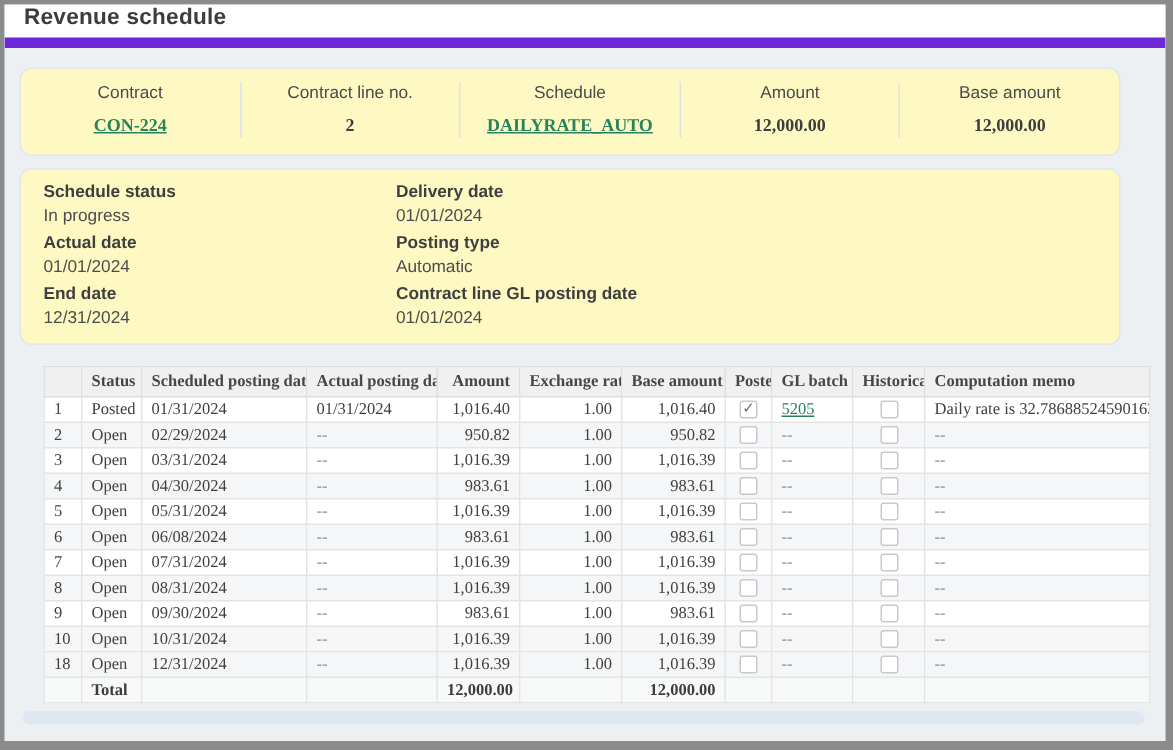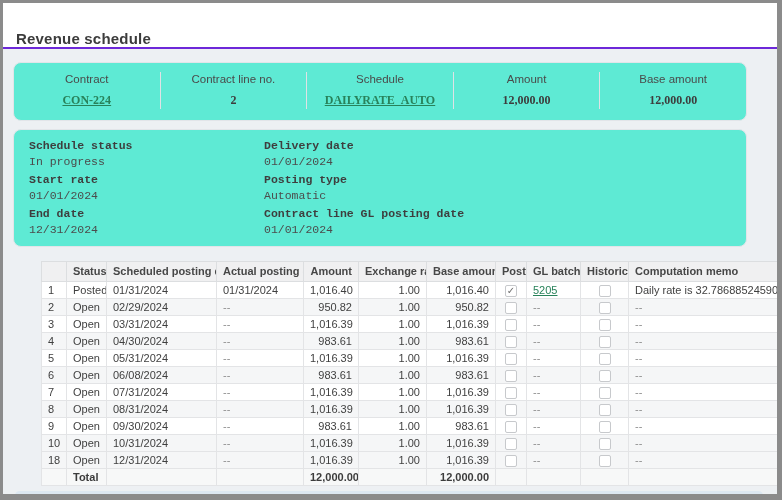--- a/index.html
+++ b/index.html
@@ -8,43 +8,43 @@
     width:782px; height:500px;
     font-family:"Liberation Sans","DejaVu Sans",sans-serif;
     background:#ffffff;
   }
   .window {
     width:782px; height:500px;
     border:3px solid #8b8b8b; border-right-width:5px; border-bottom-width:6px;
     background:#edf0f3; overflow:hidden;
   }
   .titlebar {
-    background:#fff; height:46px; border-bottom:2px solid #6d28d9;
-    display:flex; align-items:flex-end; padding:0 13px;
+    background:#fff; height:29px; border-bottom:7px solid #6d28d9;
+    display:flex; align-items:flex-start; padding:0 13px;
   }
   .titlebar .title { font-size:15px; font-weight:700; color:#3c3c3c; letter-spacing:.2px; }
   .content { padding:13px 30px 0 10px; }
-  .card { background:#5eead4; border:1px solid #e2e5e9; border-radius:8px; }
+  .card { background:#fef9c3; border:1px solid #e2e5e9; border-radius:8px; }
 
   
   .summary-card { display:flex; padding:9px 0 11px; }
   .summary-field { flex:1; text-align:center; border-right:1px solid #dfe2e5; padding:1px 4px; min-width:0; }
   .summary-field:last-child { border-right:none; }
   .summary-label { font-size:11.5px; color:#4a4a4a; margin-bottom:8px; white-space:nowrap; }
   .summary-value { font-size:12px; font-weight:700; color:#3d3d3d; white-space:nowrap;font-family:Liberation Serif, serif; }
   .link { color:#28825a; text-decoration:underline; cursor:pointer; }
 
   
   .details-card { margin-top:8px; padding:9px 15px 10px; }
-  .details-grid { display:grid; grid-template-columns:235px 1fr; row-gap:5px;font-family:Liberation Mono, monospace; }
+  .details-grid { display:grid; grid-template-columns:235px 1fr; row-gap:5px; }
   .pair .label { font-weight:700; font-size:11.5px; color:#3e3e3e; margin-bottom:3px; line-height:13px; }
   .pair .value { font-size:11.5px; color:#4c4c4c; line-height:13px; }
 
   
-  .table-wrap { margin:14px 0 0 28px; }
+  .table-wrap { margin:14px 0 0 16px;font-family:Liberation Serif, serif; }
   table { border-collapse:collapse; table-layout:fixed; width:737px; font-size:11px; color:#3f3f3f; background:#fff; }
   th, td {
     border:1px solid #e3e4e6; padding:0 6px; height:16px; line-height:16px;
     white-space:nowrap; overflow:hidden; text-align:left; font-weight:400;
   }
   thead th { background:#f0f0f1; border-color:#dcdee0; font-weight:700; color:#474747; height:19px; line-height:19px; }
   tr.even td { background:#f5f6f7; }
   th.right, td.right { text-align:right; }
   th.center, td.center { text-align:center; }
   .muted { color:#8f8f8f; }
@@ -98,21 +98,21 @@
       <div class="details-grid">
         <div class="pair">
           <div class="label">Schedule status</div>
           <div class="value">In progress</div>
         </div>
         <div class="pair">
           <div class="label">Delivery date</div>
           <div class="value">01/01/2024</div>
         </div>
         <div class="pair">
-          <div class="label">Start rate</div>
+          <div class="label">Actual date</div>
           <div class="value">01/01/2024</div>
         </div>
         <div class="pair">
           <div class="label">Posting type</div>
           <div class="value">Automatic</div>
         </div>
         <div class="pair">
           <div class="label">End date</div>
           <div class="value">12/31/2024</div>
         </div>

